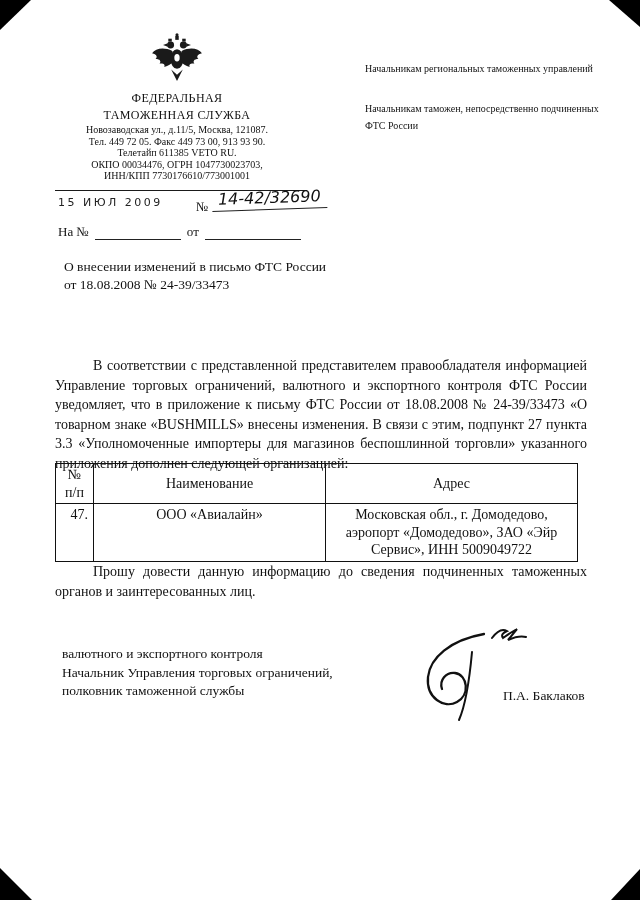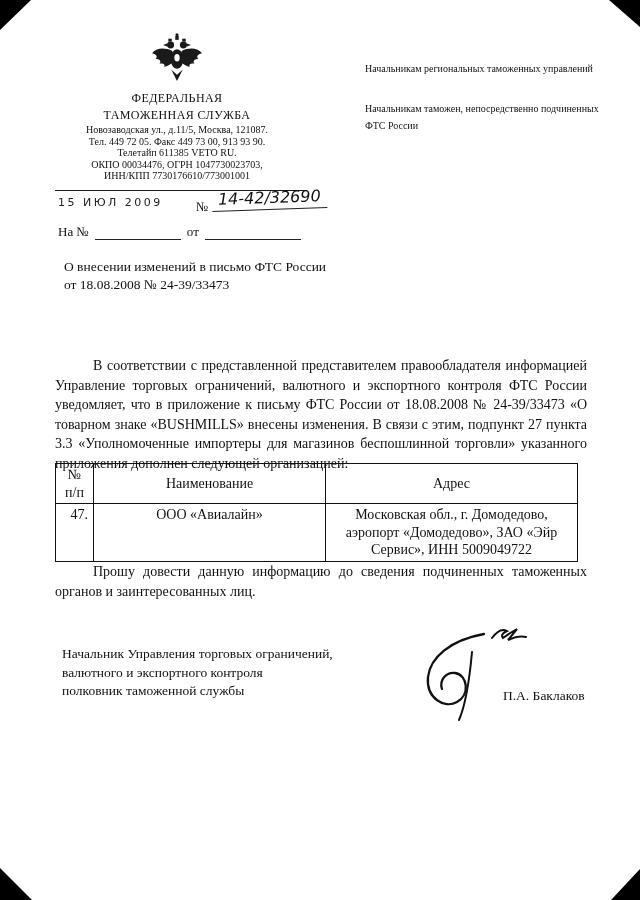--- a/index.html
+++ b/index.html
@@ -126,22 +126,22 @@
             <td class="cell-name">ООО «Авиалайн»</td>
             <td class="cell-addr">Московская обл., г. Домодедово, аэропорт «Домодедово», ЗАО «Эйр Сервис», ИНН 5009049722</td>
           </tr>
         </tbody>
       </table>
     </div>
 
     <div class="abs para para2">Прошу довести данную информацию до сведения подчиненных таможенных органов и заинтересованных лиц.</div>
 
     <div class="abs sig-block">
+      <div>валютного и экспортного контроля</div>
       <div>Начальник Управления торговых ограничений,</div>
-      <div>валютного и экспортного контроля</div>
       <div>полковник таможенной службы</div>
     </div>
 
     <svg class="abs sig-scribble" viewBox="0 0 130 105" aria-hidden="true">
       <path d="M84 16 q8 -11 15 -7 q-7 3 -4 7 q7 -5 14 -9 l-9 11 q11 -5 18 -3" stroke="#111" fill="none" stroke-width="2" stroke-linecap="round"></path>
       <path d="M76 12 C42 18 22 36 20 55 C18 76 36 87 49 80 C62 73 60 53 47 51 C38 50 31 58 34 67" stroke="#111" fill="none" stroke-width="2.3" stroke-linecap="round"></path>
       <path d="M64 30 C62 52 58 82 51 98" stroke="#111" fill="none" stroke-width="2" stroke-linecap="round"></path>
     </svg>
 
     <div class="abs sig-name">П.А. Баклаков</div>

